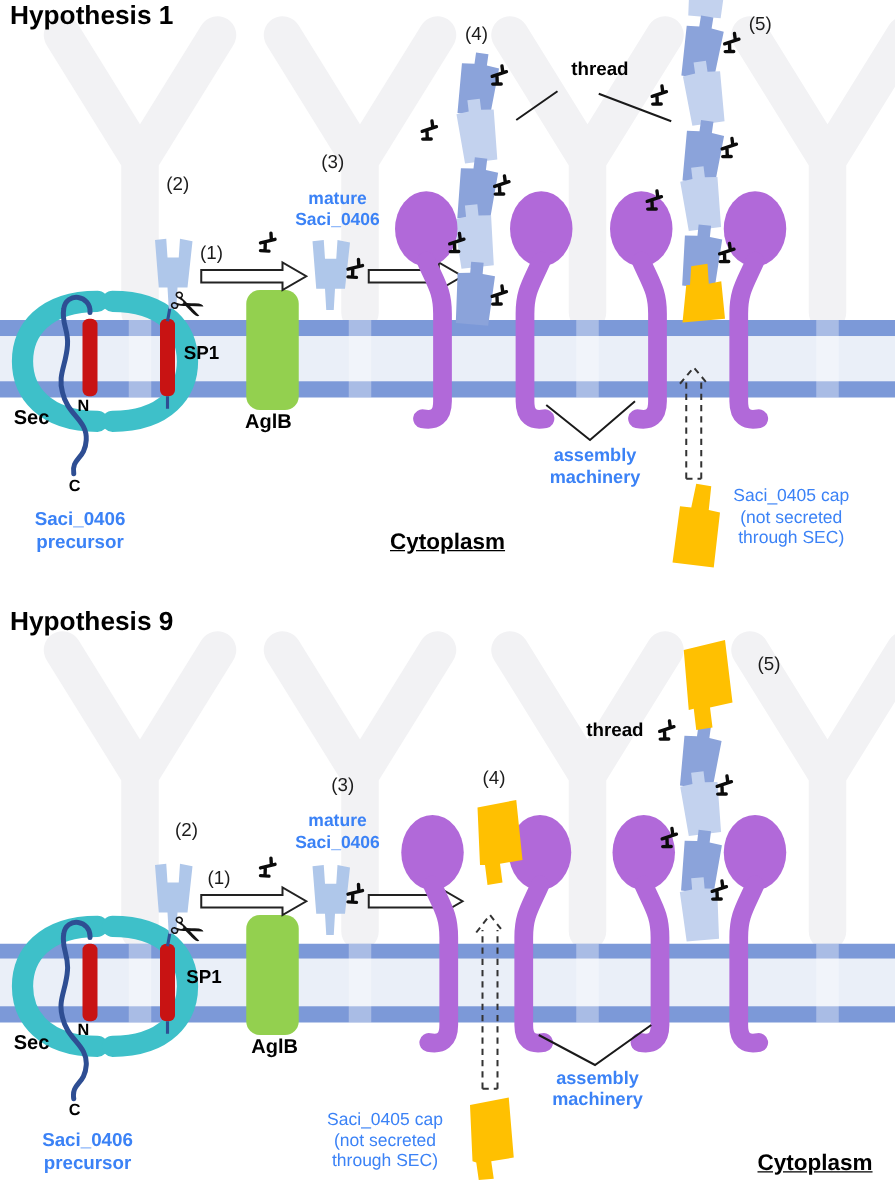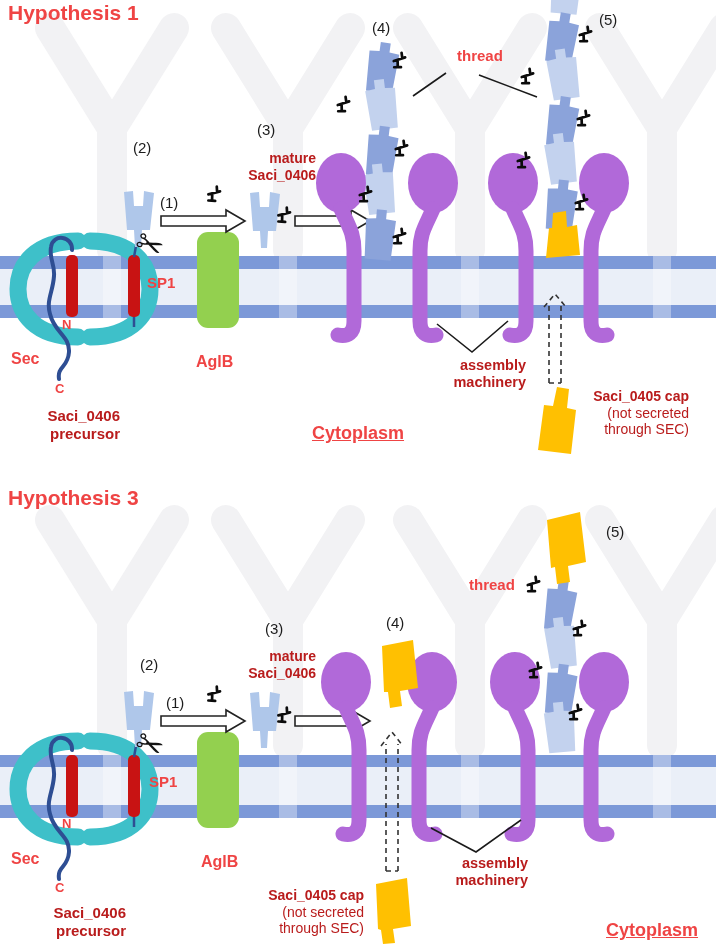--- a/index.html
+++ b/index.html
@@ -1,27 +1,27 @@
 <!DOCTYPE html>
 <html><head>
 <meta charset="utf-8">
 <style>
   html,body{margin:0;padding:0;background:#ffffff;}
   .stage{position:relative;width:716px;height:948px;overflow:hidden;background:#ffffff;
          font-family:"Liberation Sans",sans-serif;color:#111;}
   .stage svg{position:absolute;left:0;top:0;}
-  .lbl{position:absolute;white-space:nowrap;color:#ef4444;}
+  .lbl{position:absolute;white-space:nowrap;color:#000000;}
   .title{font-size:21px;font-weight:bold;letter-spacing:0;}
   .step{font-size:15px;font-weight:normal;color:#1c1c1c;}
   .bold15{font-size:15px;font-weight:bold;text-align:right;}
-  .bold16{font-size:16px;font-weight:bold;margin-top:24px;}
+  .bold16{font-size:16px;font-weight:bold;}
   .bold18{font-size:18px;font-weight:bold;text-decoration:underline;}
   .tiny{font-size:13px;font-weight:600;}
-  .block{position:absolute;text-align:right;font-size:14px;line-height:17px;color:#b91c1c;}
-  .block .b{font-weight:bold;}
+  .block{position:absolute;text-align:center;font-size:14px;line-height:17px;color:#3b82f6;}
+  .block .b{font-weight:normal;}
   .scissors{position:absolute;font-size:33px;color:#141414;transform:rotate(24deg);line-height:1;}
 </style>
 </head>
 <body>
 
 <div class="stage">
 
 <svg width="716" height="948" viewBox="0 0 716 948">
   <defs>
     <path id="plug" d="M3,2 L12,1 L13,16 L22,16 L23,1 L33,3 L29,40 L21,40 L20,57 L14,57 L13,40 L6,40 Z"></path>
@@ -194,21 +194,21 @@
   <div>machinery</div>
 </div>
 <div class="block" style="left:577px;top:388px;width:112px;font-size:14px;line-height:16.5px;">
   <div class="b">Saci_0405 cap</div>
   <div>(not secreted</div>
   <div>through SEC)</div>
 </div>
 <div class="lbl bold18" style="left:312px;top:423px;">Cytoplasm</div>
 <span class="scissors" style="left:136px;top:228px;">✂</span>
 
-<div class="lbl title" style="left:8px;top:486px;">Hypothesis 3</div>
+<div class="lbl title" style="left:8px;top:486px;">Hypothesis 9</div>
 <div class="lbl step" style="left:166px;top:694px;">(1)</div>
 <div class="lbl step" style="left:140px;top:656px;">(2)</div>
 <div class="lbl step" style="left:265px;top:620px;">(3)</div>
 <div class="lbl step" style="left:386px;top:614px;">(4)</div>
 <div class="lbl step" style="left:606px;top:523px;">(5)</div>
 <div class="lbl bold15" style="left:469px;top:576px;">thread</div>
 <div class="block" style="left:224px;top:648px;width:92px;font-weight:bold;">
   <div>mature</div>
   <div>Saci_0406</div>
 </div>

